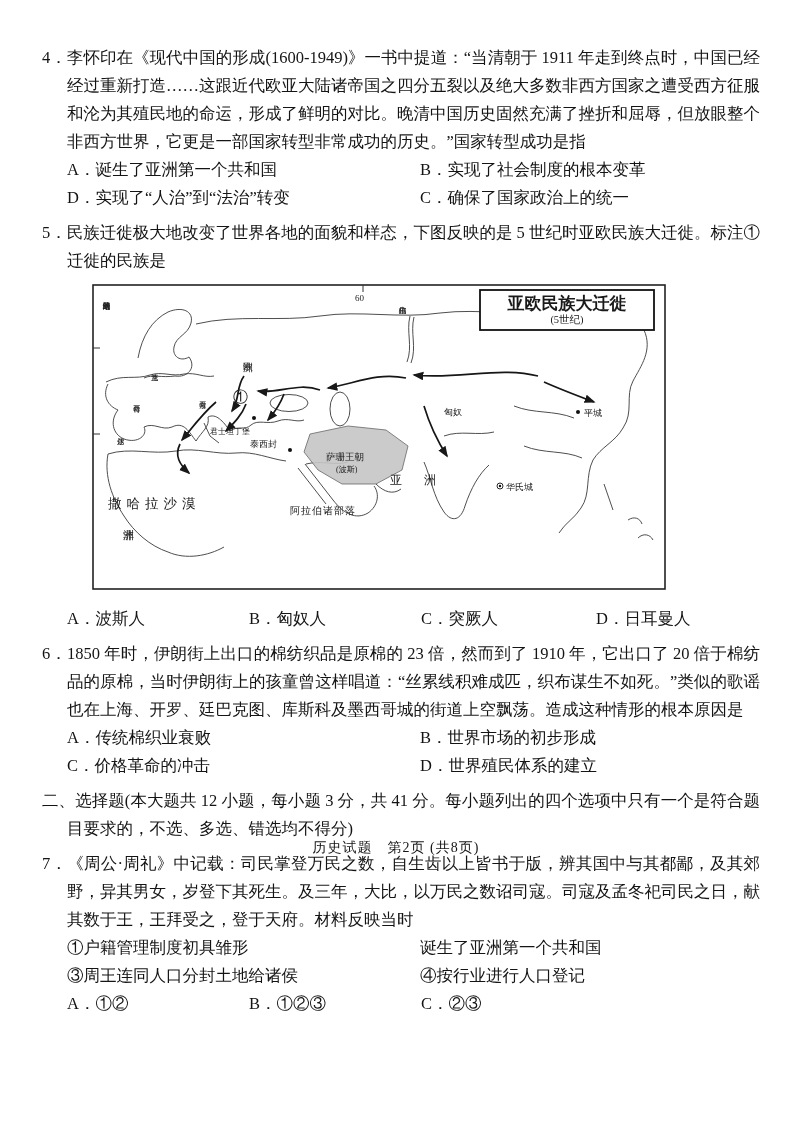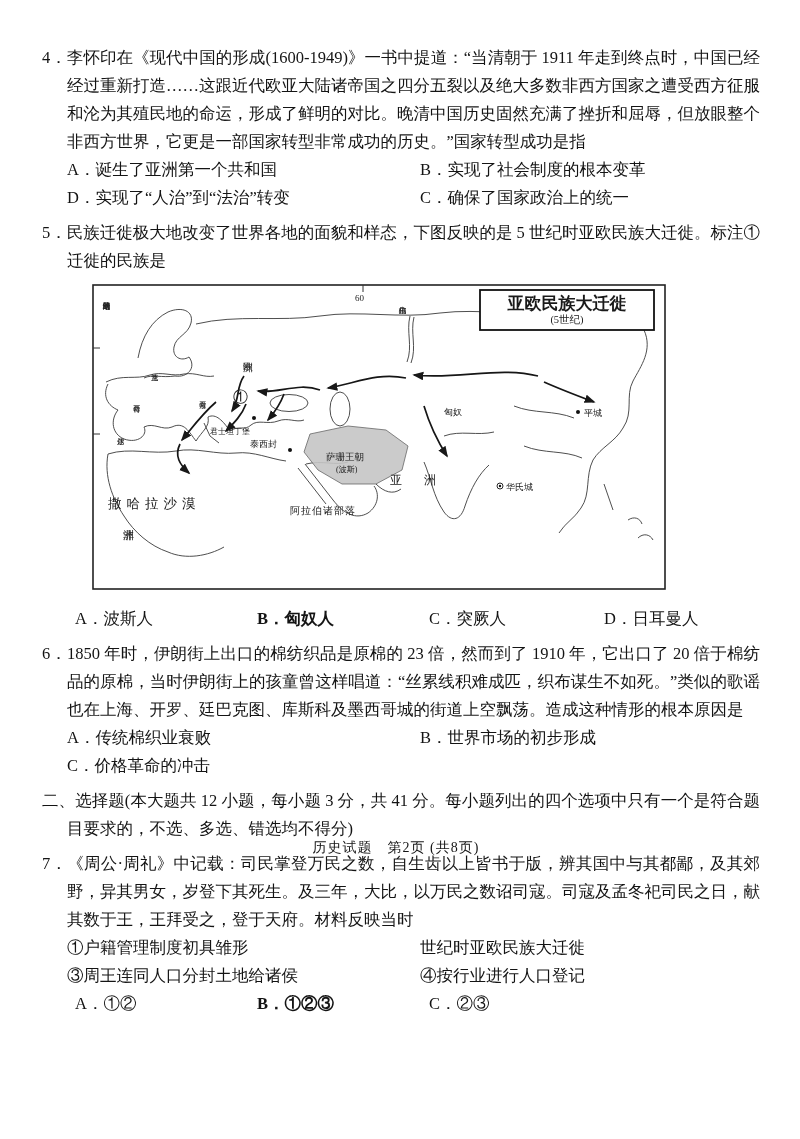--- a/index.html
+++ b/index.html
@@ -7,22 +7,22 @@
   body {
     width:800px; height:1139px; overflow:hidden;
     font-family:"Liberation Serif","DejaVu Serif",serif;
     font-size:16.5px; line-height:28px; color:#141414;
   }
   .page { position:relative; width:800px; height:916px; padding:44px 40px 0 42px; }
   .qblock { margin-bottom:7px; }
   .stem { text-align:justify; padding-left:25px; text-indent:-25px; }
   .opts2 { padding-left:25px; display:grid; grid-template-columns:353px 1fr; }
   .opts4 { padding-left:25px; display:flex; }
-  .opts4 span:nth-child(1){ width:182px;margin-left:8px; }
-  .opts4 span:nth-child(2){ width:172px;font-weight:bold; }
+  .opts4 span:nth-child(1){ width:182px; }
+  .opts4 span:nth-child(2){ width:172px; }
   .opts4 span:nth-child(3){ width:175px; }
   .opts4 span:nth-child(4){ flex:1; }
   .map-wrap { margin:9px 0 6px 50px; width:574px; }
   svg text { font-family:"Liberation Serif","DejaVu Serif",serif; fill:#1a1a1a; }
   .vlabel {
     writing-mode:vertical-rl; text-orientation:upright;
     font-size:7.5px; line-height:1.05; color:#222; white-space:nowrap;
     font-family:"Liberation Serif","DejaVu Serif",serif;
   }
   .footer {
@@ -158,32 +158,33 @@
       <span>D．日耳曼人</span>
     </div>
   </div>
 
   <div class="qblock">
     <p class="stem"><span>6．</span><span>1850 年时，伊朗街上出口的棉纺织品是原棉的 23 倍，然而到了 1910 年，它出口了 20 倍于棉纺品的原棉，当时伊朗街上的孩童曾这样唱道：“丝累线积难成匹，织布谋生不如死。”类似的歌谣也在上海、开罗、廷巴克图、库斯科及墨西哥城的街道上空飘荡。造成这种情形的根本原因是</span></p>
     <div class="opts2">
       <span>A．传统棉织业衰败</span>
       <span>B．世界市场的初步形成</span>
       <span>C．价格革命的冲击</span>
+      <span>D．世界殖民体系的建立</span>
     </div>
   </div>
 
   <div class="qblock">
     <p class="stem">二、选择题(本大题共 12 小题，每小题 3 分，共 41 分。每小题列出的四个选项中只有一个是符合题目要求的，不选、多选、错选均不得分)</p>
   </div>
 
   <div class="qblock">
     <p class="stem"><span>7．</span><span>《周公·周礼》中记载：司民掌登万民之数，自生齿以上皆书于版，辨其国中与其都鄙，及其郊野，异其男女，岁登下其死生。及三年，大比，以万民之数诏司寇。司寇及孟冬祀司民之日，献其数于王，王拜受之，登于天府。材料反映当时</span></p>
     <div class="opts2">
       <span>①户籍管理制度初具雏形</span>
-      <span>世纪时亚欧民族大迁徙</span>
+      <span>诞生了亚洲第一个共和国</span>
       <span>③周王连同人口分封土地给诸侯</span>
       <span>④按行业进行人口登记</span>
     </div>
     <div class="opts4">
       <span>A．①②</span>
       <span>B．①②③</span>
       <span>C．②③</span>
     </div>
   </div>
 

